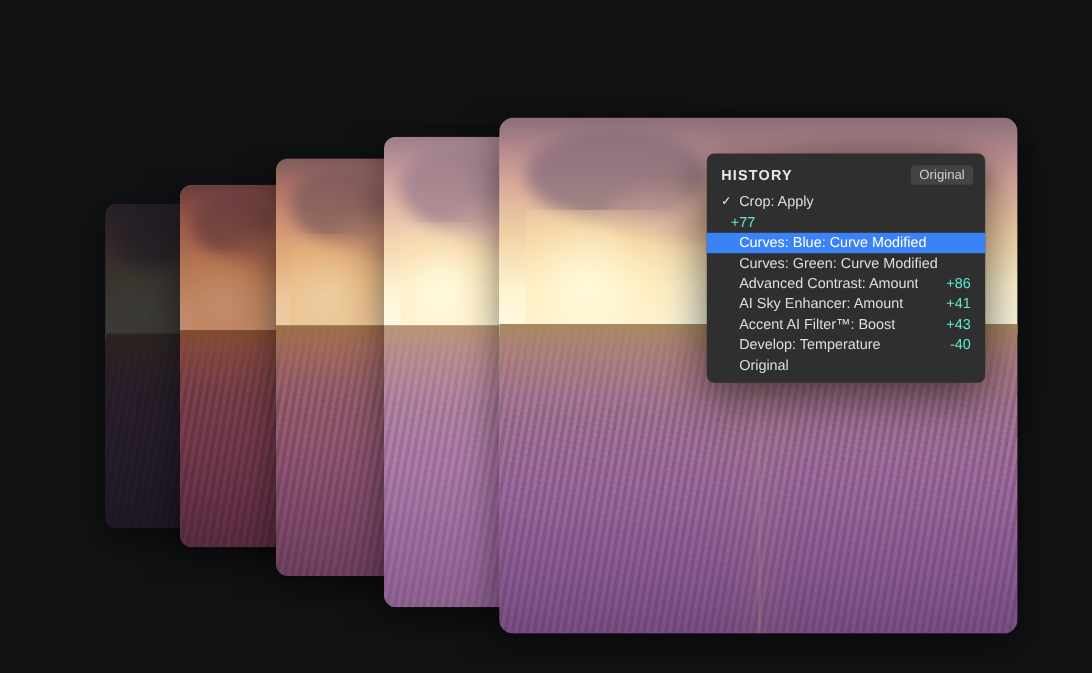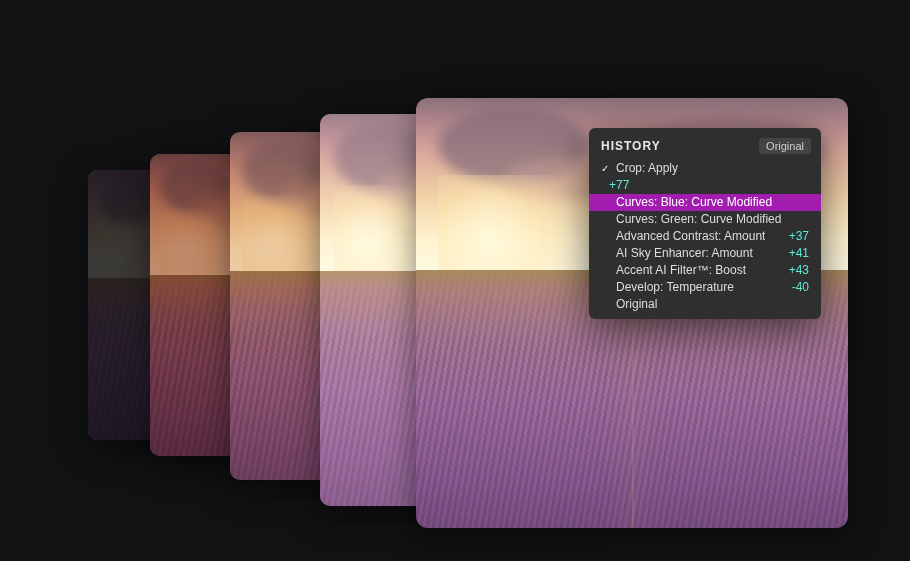--- a/index.html
+++ b/index.html
@@ -215,21 +215,21 @@
       white-space: nowrap;
       overflow: hidden;
       text-overflow: ellipsis;
     }
     .row-value {
       color: #5eead4;
       font-size: 12px;
       padding-left: 8px;
     }
     .history-row.selected {
-      background: #a21caf;
+      background: #3b82f6;
       color: #ffffff;
     }
     .history-row.selected .row-label,
     .history-row.selected .row-value,
     .history-row.selected .check-slot {
       color: #ffffff;
     }
   </style>
 </head>
 <body>
@@ -345,21 +345,21 @@
           <span class="check-slot"></span>
           <span class="row-label">Curves: Green: Curve Modified</span>
         </div>
         <span class="row-value"></span>
       </div>
       <div class="history-row">
         <div class="left">
           <span class="check-slot"></span>
           <span class="row-label">Advanced Contrast: Amount</span>
         </div>
-        <span class="row-value">+37</span>
+        <span class="row-value">+86</span>
       </div>
       <div class="history-row">
         <div class="left">
           <span class="check-slot"></span>
           <span class="row-label">AI Sky Enhancer: Amount</span>
         </div>
         <span class="row-value">+41</span>
       </div>
       <div class="history-row">
         <div class="left">

